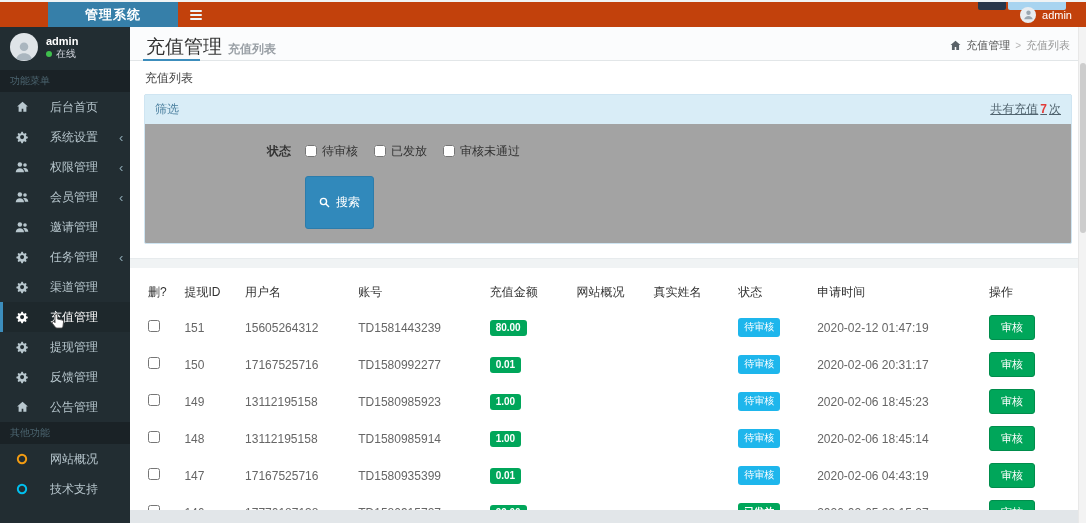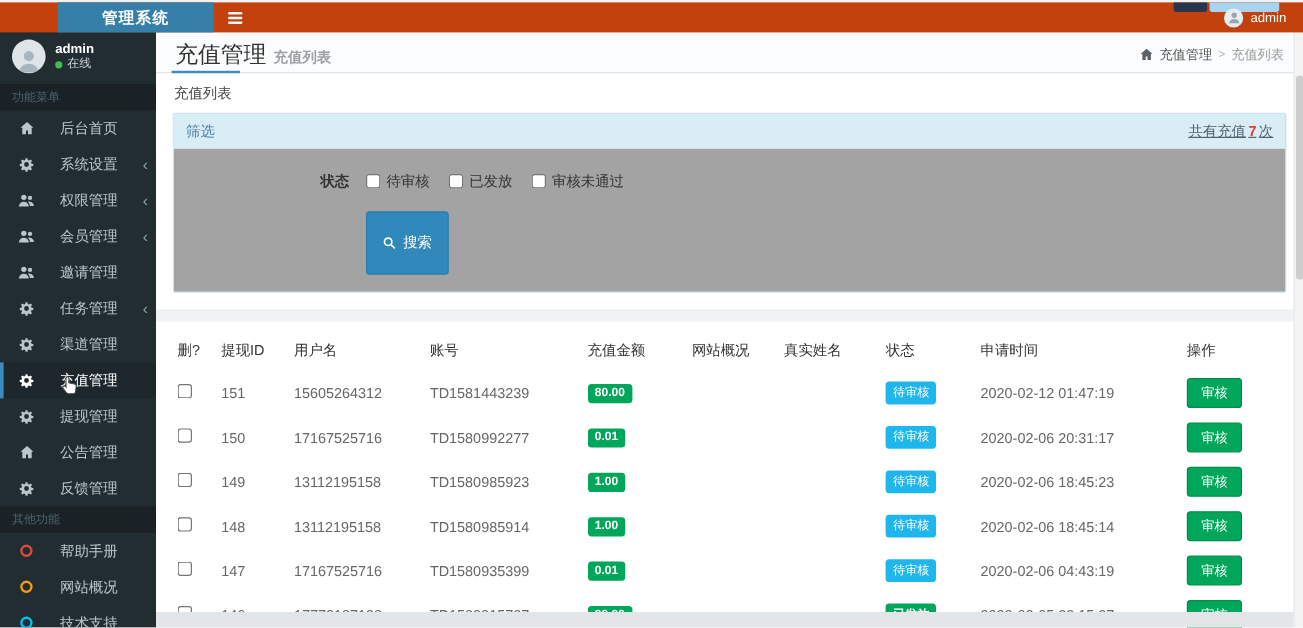--- a/index.html
+++ b/index.html
@@ -219,43 +219,35 @@
         <div class="menu-item">
           <span class="mi-icon">
             <svg width="13" height="13" viewBox="0 0 16 16">
               <path fill="#b8c7ce" d="M14.5 8.9v-1.8l-1.9-.5c-.1-.4-.3-.8-.5-1.2l1-1.7-1.3-1.3-1.7 1c-.4-.2-.8-.4-1.2-.5L8.4 1H6.6l-.5 1.9c-.4.1-.8.3-1.2.5l-1.7-1-1.3 1.3 1 1.7c-.2.4-.4.8-.5 1.2l-1.9.5v1.8l1.9.5c.1.4.3.8.5 1.2l-1 1.7 1.3 1.3 1.7-1c.4.2.8.4 1.2.5l.5 1.9h1.8l.5-1.9c.4-.1.8-.3 1.2-.5l1.7 1 1.3-1.3-1-1.7c.2-.4.4-.8.5-1.2zM7.5 10a2.5 2.5 0 110-5 2.5 2.5 0 010 5z"></path>
             </svg>
           </span>
           <span class="mi-label">提现管理</span>
         </div>
         <div class="menu-item">
           <span class="mi-icon">
+            <svg width="13" height="13" viewBox="0 0 16 16">
+              <path fill="#b8c7ce" d="M14.5 8.9v-1.8l-1.9-.5c-.1-.4-.3-.8-.5-1.2l1-1.7-1.3-1.3-1.7 1c-.4-.2-.8-.4-1.2-.5L8.4 1H6.6l-.5 1.9c-.4.1-.8.3-1.2.5l-1.7-1-1.3 1.3 1 1.7c-.2.4-.4.8-.5 1.2l-1.9.5v1.8l1.9.5c.1.4.3.8.5 1.2l-1 1.7 1.3 1.3 1.7-1c.4.2.8.4 1.2.5l.5 1.9h1.8l.5-1.9c.4-.1.8-.3 1.2-.5l1.7 1 1.3-1.3-1-1.7c.2-.4.4-.8.5-1.2zM7.5 10a2.5 2.5 0 110-5 2.5 2.5 0 010 5z"></path>
+            </svg>
+          </span>
+          <span class="mi-label">反馈管理</span>
+        </div>
+        <div class="menu-item">
+          <span class="mi-icon">
             <svg width="13" height="12" viewBox="0 0 16 16">
               <path fill="#b8c7ce" d="M8 1L0.8 7.4h2v7h4.1v-4.2h2.2v4.2h4.1v-7h2z"></path>
             </svg>
           </span>
           <span class="mi-label">公告管理</span>
         </div>
-        <div class="menu-item">
-          <span class="mi-icon">
-            <svg width="13" height="13" viewBox="0 0 16 16">
-              <path fill="#b8c7ce" d="M14.5 8.9v-1.8l-1.9-.5c-.1-.4-.3-.8-.5-1.2l1-1.7-1.3-1.3-1.7 1c-.4-.2-.8-.4-1.2-.5L8.4 1H6.6l-.5 1.9c-.4.1-.8.3-1.2.5l-1.7-1-1.3 1.3 1 1.7c-.2.4-.4.8-.5 1.2l-1.9.5v1.8l1.9.5c.1.4.3.8.5 1.2l-1 1.7 1.3 1.3 1.7-1c.4.2.8.4 1.2.5l.5 1.9h1.8l.5-1.9c.4-.1.8-.3 1.2-.5l1.7 1 1.3-1.3-1-1.7c.2-.4.4-.8.5-1.2zM7.5 10a2.5 2.5 0 110-5 2.5 2.5 0 010 5z"></path>
-            </svg>
-          </span>
-          <span class="mi-label">反馈管理</span>
-        </div>
         <div class="menu-section-label">其他功能</div>
-        <div class="menu-item">
-          <span class="mi-icon">
-            <svg width="12" height="12" viewBox="0 0 16 16">
-              <circle cx="8" cy="8" r="5.6" fill="none" stroke="#dd4b39" stroke-width="2.6"></circle>
-            </svg>
-          </span>
-          <span class="mi-label">帮助手册</span>
-        </div>
         <div class="menu-item">
           <span class="mi-icon">
             <svg width="12" height="12" viewBox="0 0 16 16">
               <circle cx="8" cy="8" r="5.6" fill="none" stroke="#f39c12" stroke-width="2.6"></circle>
             </svg>
           </span>
           <span class="mi-label">网站概况</span>
         </div>
         <div class="menu-item">
           <span class="mi-icon">

